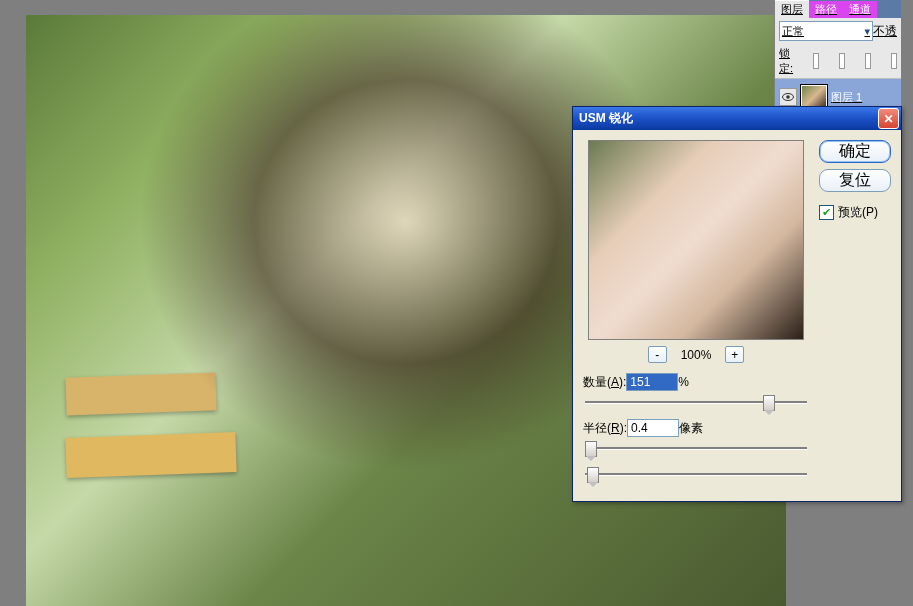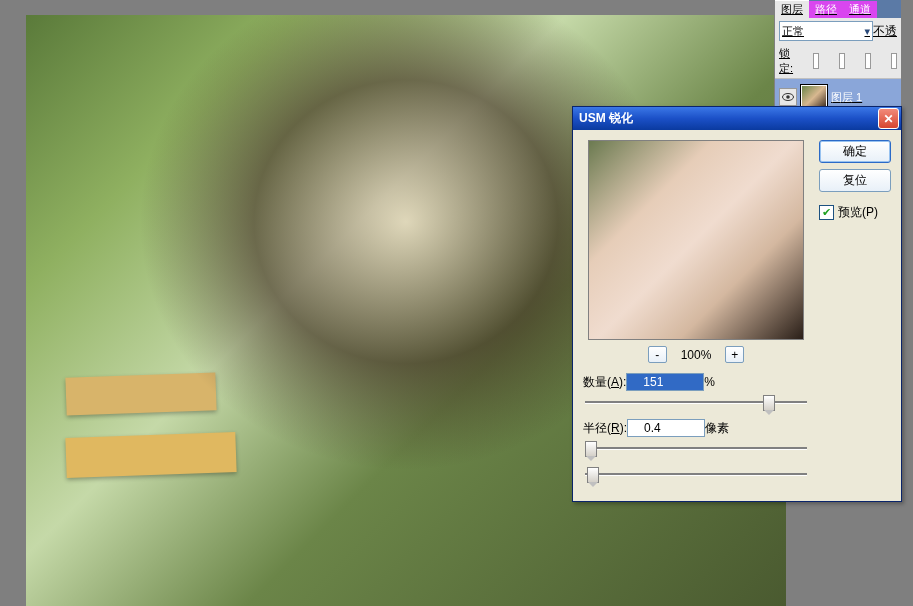--- a/index.html
+++ b/index.html
@@ -159,22 +159,22 @@
     padding: 10px;
     display: flex;
     gap: 10px;
   }
   .left-col { flex: 1; }
   .right-col { width: 72px; display: flex; flex-direction: column; gap: 6px; }
   .win-btn {
     height: 21px;
     border: 1px solid #7b9ebd;
     background: linear-gradient(to bottom,#fff,#e8f0f8);
-    font-size: 12px;
-    border-radius: 3px;
+    font-size: 16px;
+    border-radius: 9px;
     display: flex; align-items: center; justify-content: center;
   }
   .win-btn.default { border: 1px solid #2b6ac7; box-shadow: 0 0 0 1px #98c2f0 inset;}
   .checkbox-row {
     display: flex; align-items: center; gap: 4px; font-size: 12px; margin-top: 6px;
   }
   .checkbox {
     width: 13px; height: 13px;
     border: 1px solid #1c5180;
     background: #fff;
@@ -207,21 +207,21 @@
     display: flex; align-items: center; 
     font-size: 12px;
     margin-bottom: 2px;
   }
   .field-row .hotkey { text-decoration: underline; }
   .text-input {
     width: 44px; height: 16px;
     border: 1px solid #7b9ebd;
     background: #fff;
     font-size: 12px;
-    padding: 0 16px;
+    padding: 0 3px;
     display: flex; align-items: center;
   }
   .text-input.selected { background: #316ac5; color: #fff;}
   .slider {
     position: relative;
     height: 18px;
     margin-bottom: 8px;
   }
   .slider-track {
     position: absolute;

